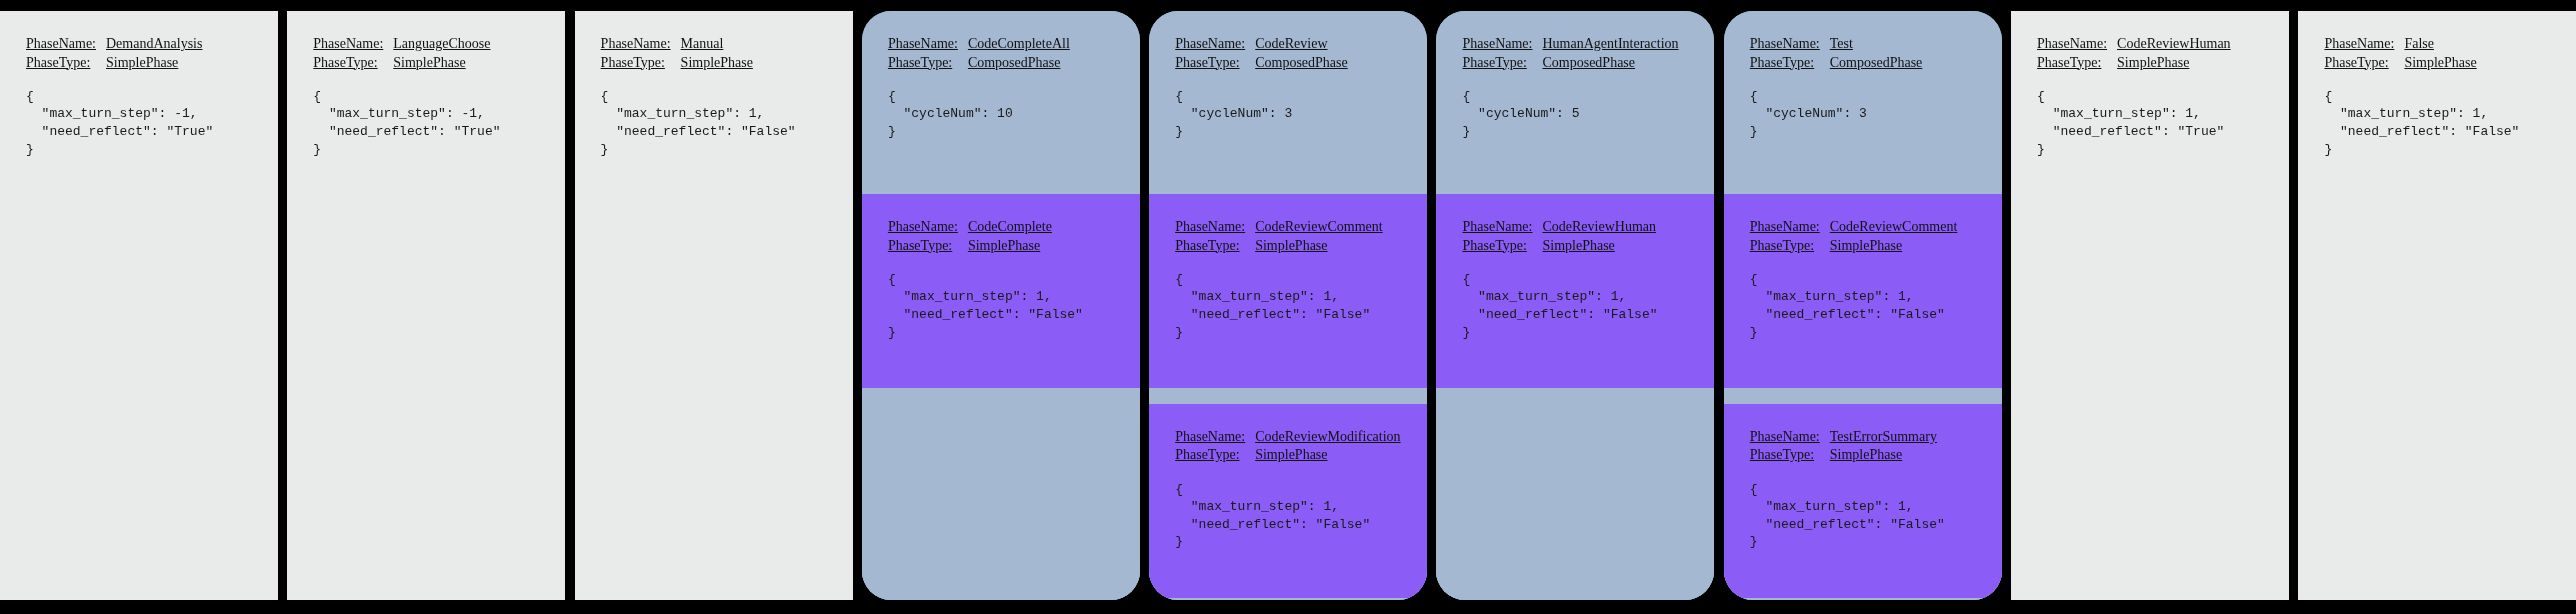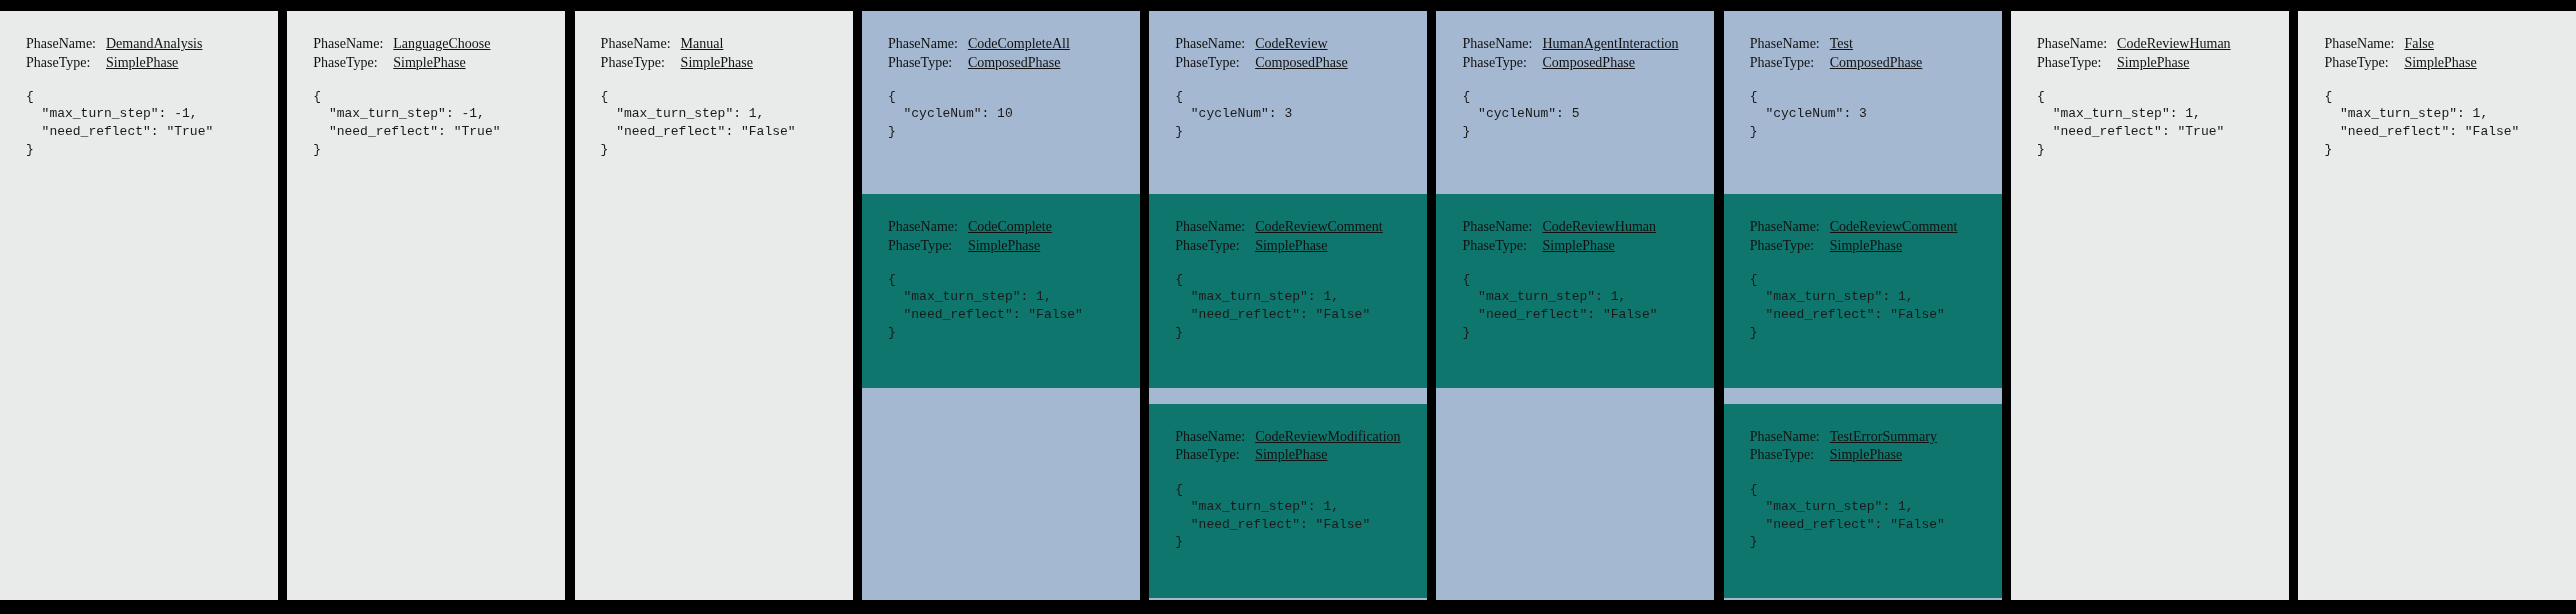--- a/index.html
+++ b/index.html
@@ -38,39 +38,40 @@
   }
 
   
   .phase-col.simple {
     background: #e8ebea;
   }
 
   
   .phase-col.composed {
     background: #a5b8d2;
+    border-radius: 29px;
   }
 
   .composed-head {
     background: #a5b8d2;
     height: 183px;
     flex: 0 0 183px;
     box-sizing: border-box;
   }
 
   .sub-stack {
     flex: 1 1 auto;
     display: flex;
     flex-direction: column;
     align-items: stretch;
     background: #a5b8d2;
   }
 
   .sub-phase {
-    background: #0f766e;
+    background: #8b5cf6;
     flex: 0 0 194px;
     box-sizing: border-box;
   }
 
   .sub-gap {
     flex: 0 0 15.8px;
     background: #a5b8d2;
   }
 
   .sub-filler {
@@ -89,20 +90,21 @@
     display: block;
     white-space: nowrap;
     font-family: "Liberation Serif", serif;
     font-size: 14px;
     line-height: 18.5px;
     color: #111111;
   }
   .meta-key {
     display: inline-block;
     min-width: 80px;
+    text-decoration: underline;
   }
   .meta-val {
     display: inline-block;
     text-decoration: underline;
   }
 
   .json-block {
     margin-top: 15.8px;
     font-family: "Liberation Mono", monospace;
     font-size: 13px;

